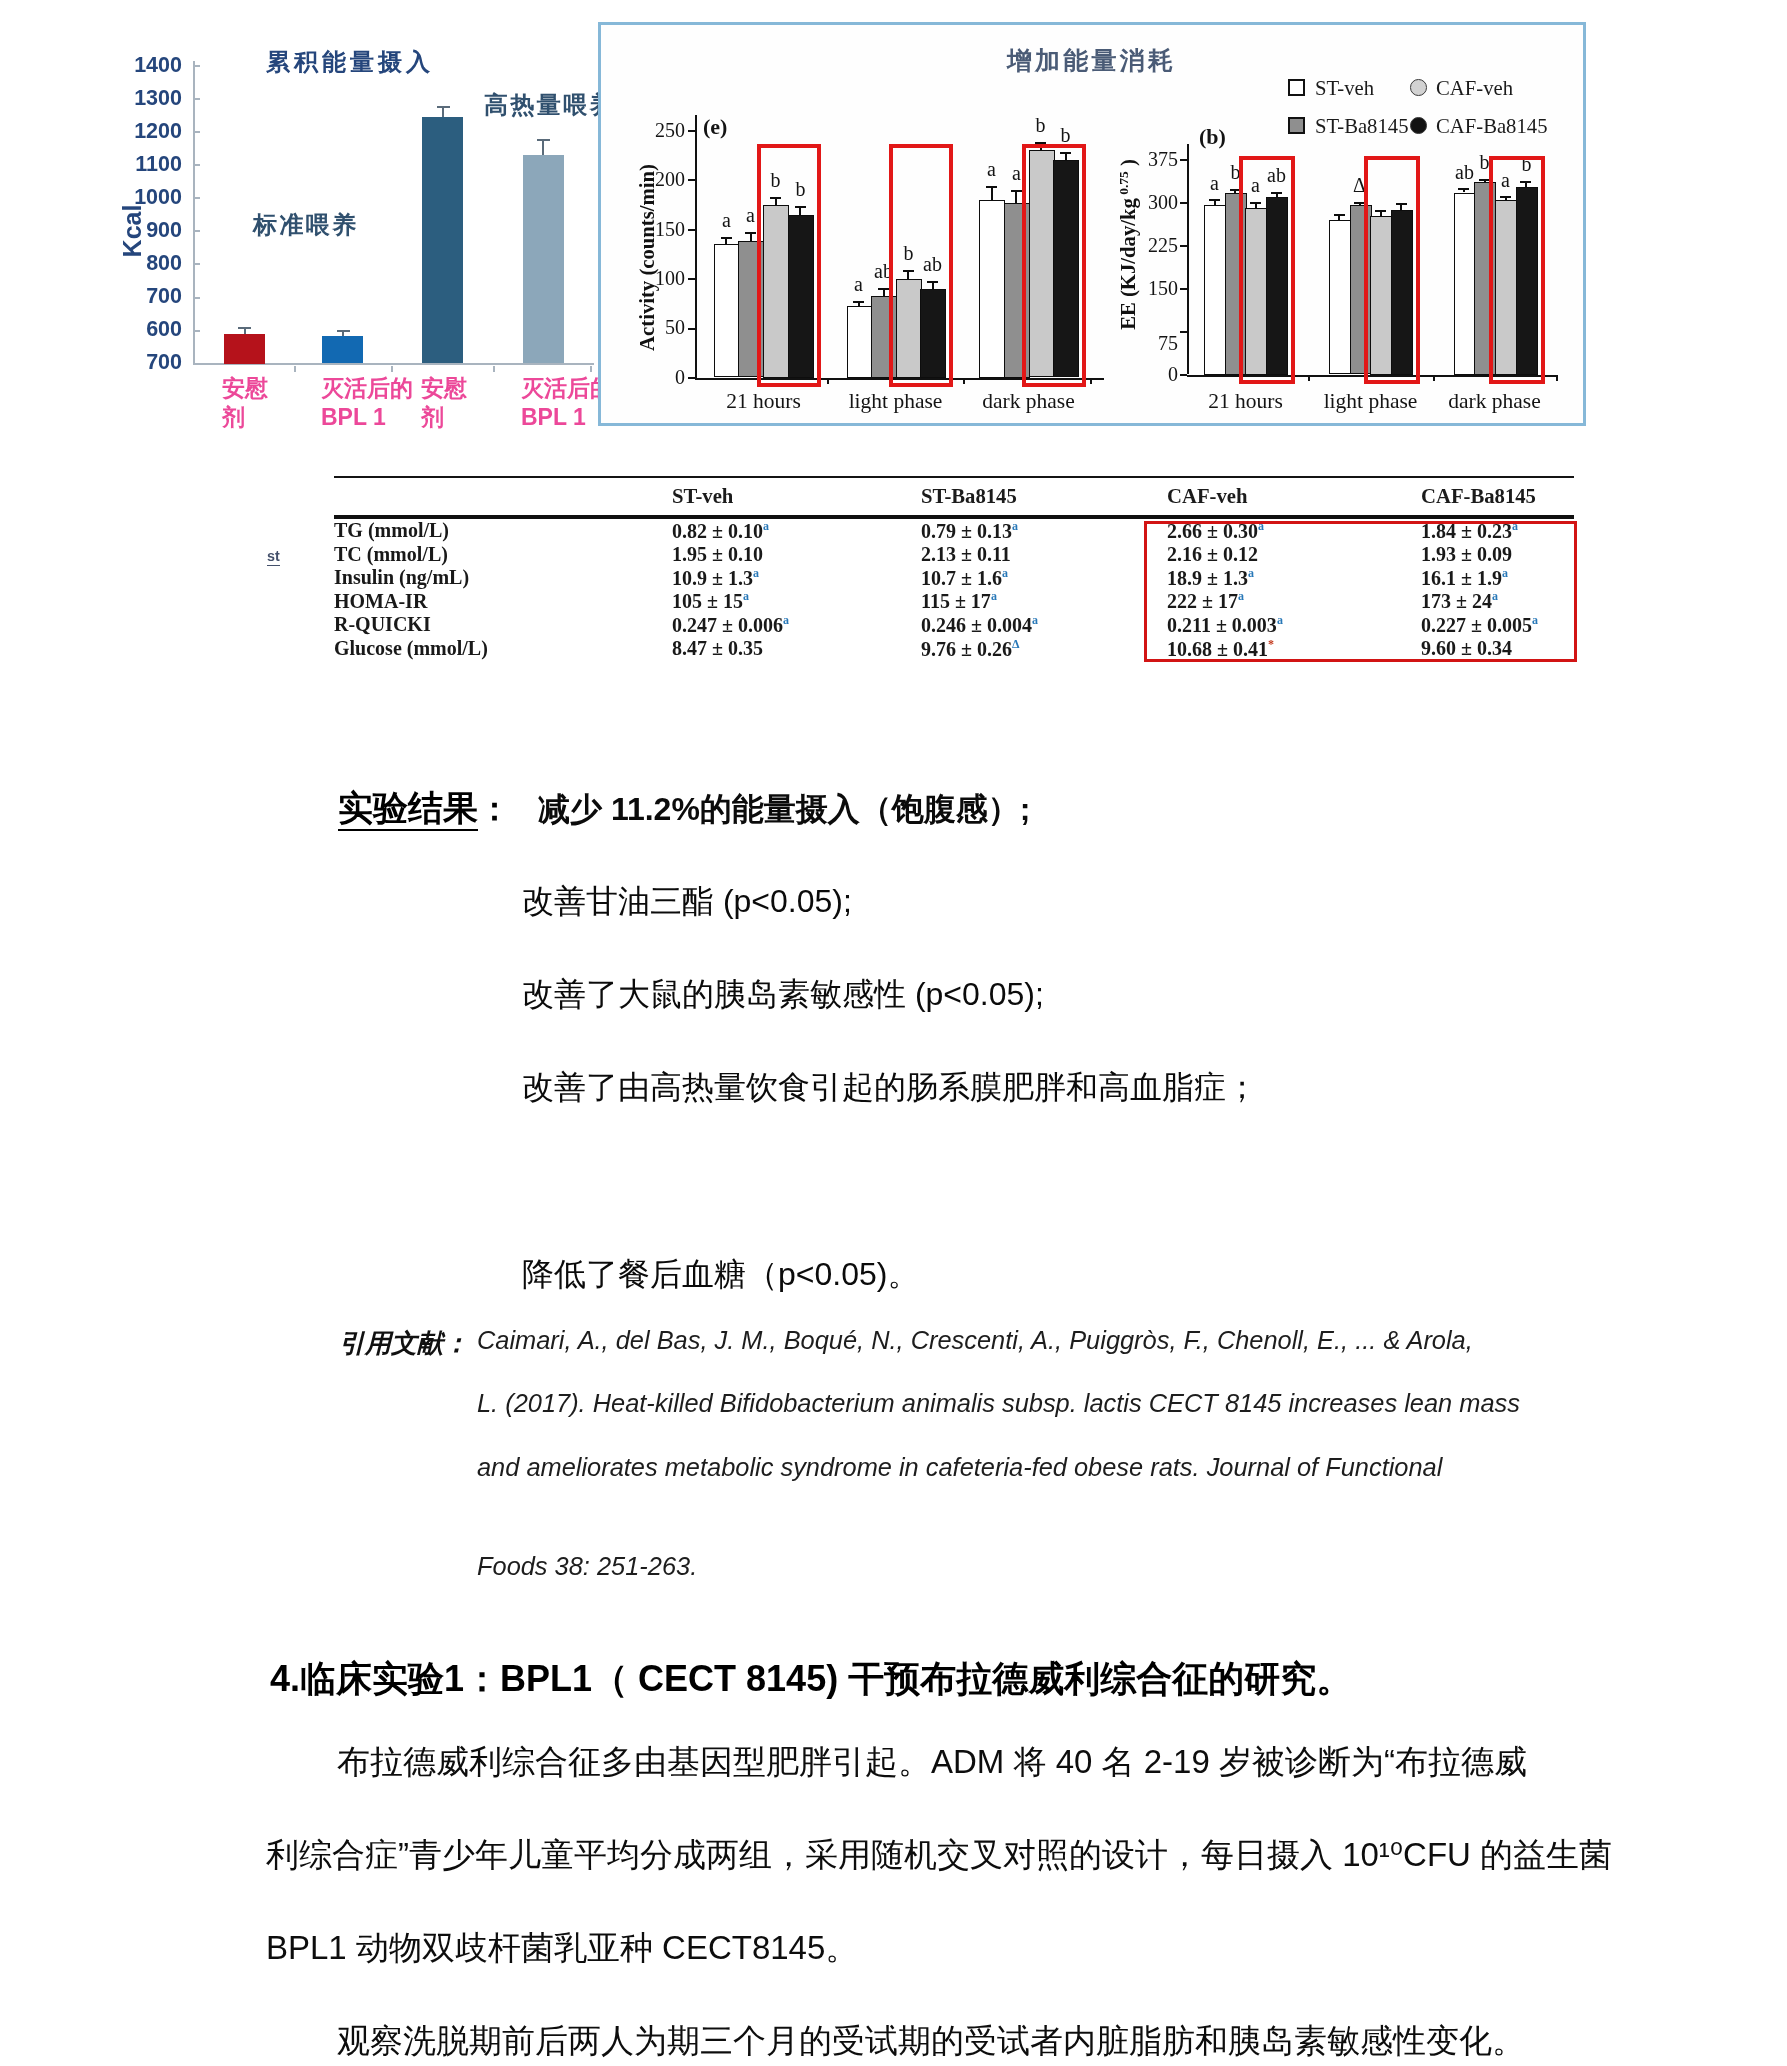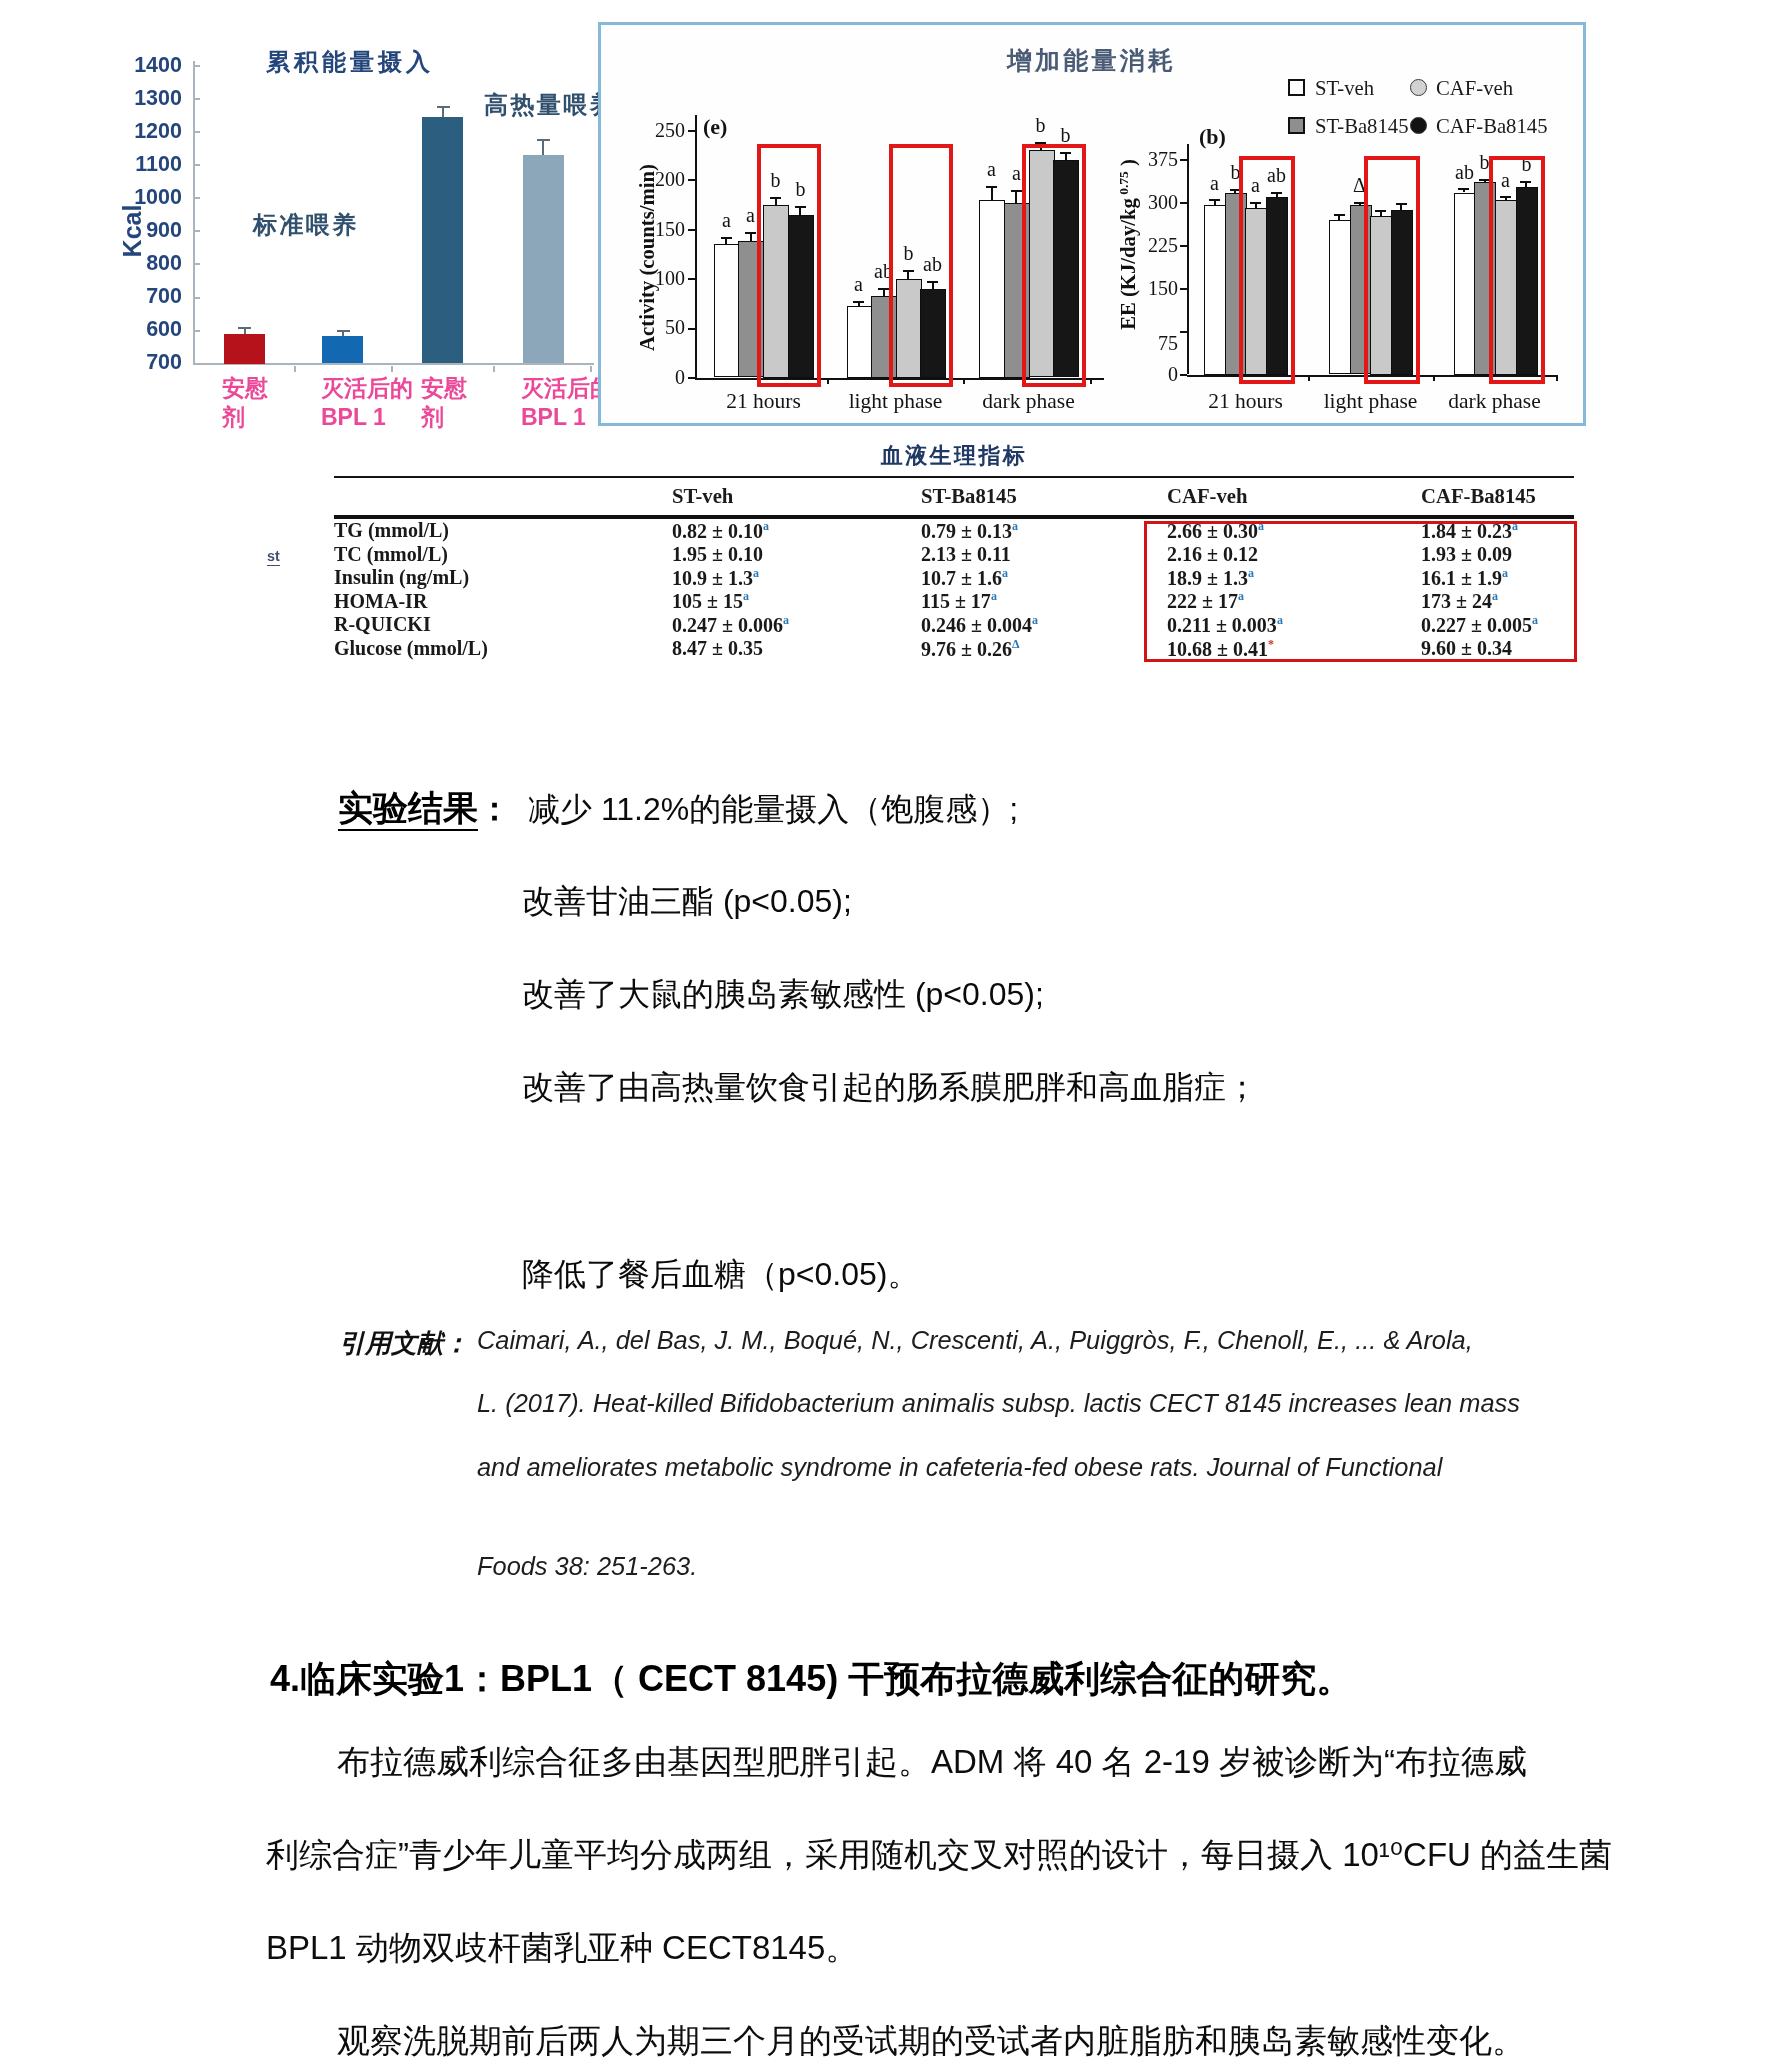--- a/index.html
+++ b/index.html
@@ -63,21 +63,21 @@
   #bt-redbox{position:absolute;left:1144px;top:521px;width:433px;height:141px;
              border:3.2px solid #d21414;box-sizing:border-box;z-index:5;}
   #side-note{left:267px;top:548px;font-size:14.3px;font-weight:700;color:#44506b;
              border-bottom:1.6px solid #44506b;padding-bottom:0.8px;}
 
   
   .res-line{position:absolute;left:522px;font-size:32px;color:#0b0b0b;white-space:nowrap;}
   #res-line-0{left:338px;}
   .res-label{font-size:35px;font-weight:700;color:#000;border-bottom:2.4px solid #000;padding-bottom:2.4px;}
   .res-colon{font-size:33px;font-weight:700;color:#000;}
-  .res-first-text{margin-left:17px;}
+  .res-first-text{margin-left:27px;font-weight:bold;}
   .cit-label{position:absolute;left:339px;top:1326px;font-size:26px;font-weight:700;
              font-style:italic;color:#111;white-space:nowrap;}
   .cit-line{position:absolute;left:477px;font-size:25.4px;font-style:italic;color:#1d1d1d;white-space:nowrap;}
   .sec4-heading{position:absolute;left:270px;top:1655px;font-size:36px;font-weight:700;color:#000;white-space:nowrap;}
   .sec4-line{position:absolute;font-size:33px;color:#0d0d0d;white-space:nowrap;}
 </style>
 </head>
 <body>
 
 <div class="page">
@@ -288,21 +288,20 @@
         <div class="lg-marker lg-square" style="left: 687px; top: 92px; background: rgb(143, 143, 143);"></div>
         <div class="lg-label" style="left: 714px; top: 90px;">ST-Ba8145</div>
         <div class="lg-marker lg-circle lg-dotted" style="left: 809px; top: 54px; background: rgb(210, 210, 210);"></div>
         <div class="lg-label" style="left: 835px; top: 52px;">CAF-veh</div>
         <div class="lg-marker lg-circle" style="left: 809px; top: 92px; background: rgb(18, 18, 18);"></div>
         <div class="lg-label" style="left: 835px; top: 90px;">CAF-Ba8145</div>
       </div>
   </section>
 
   <section id="blood-table-wrap" class="abs">
-    <div class="bt-title">血液生理指标</div>
     <table id="blood-table">
         <colgroup>
           <col style="width: 338px;">
           <col style="width: 249px;">
           <col style="width: 246px;">
           <col style="width: 254px;">
           <col style="width: 153px;">
         </colgroup>
         <thead>
           <tr>

